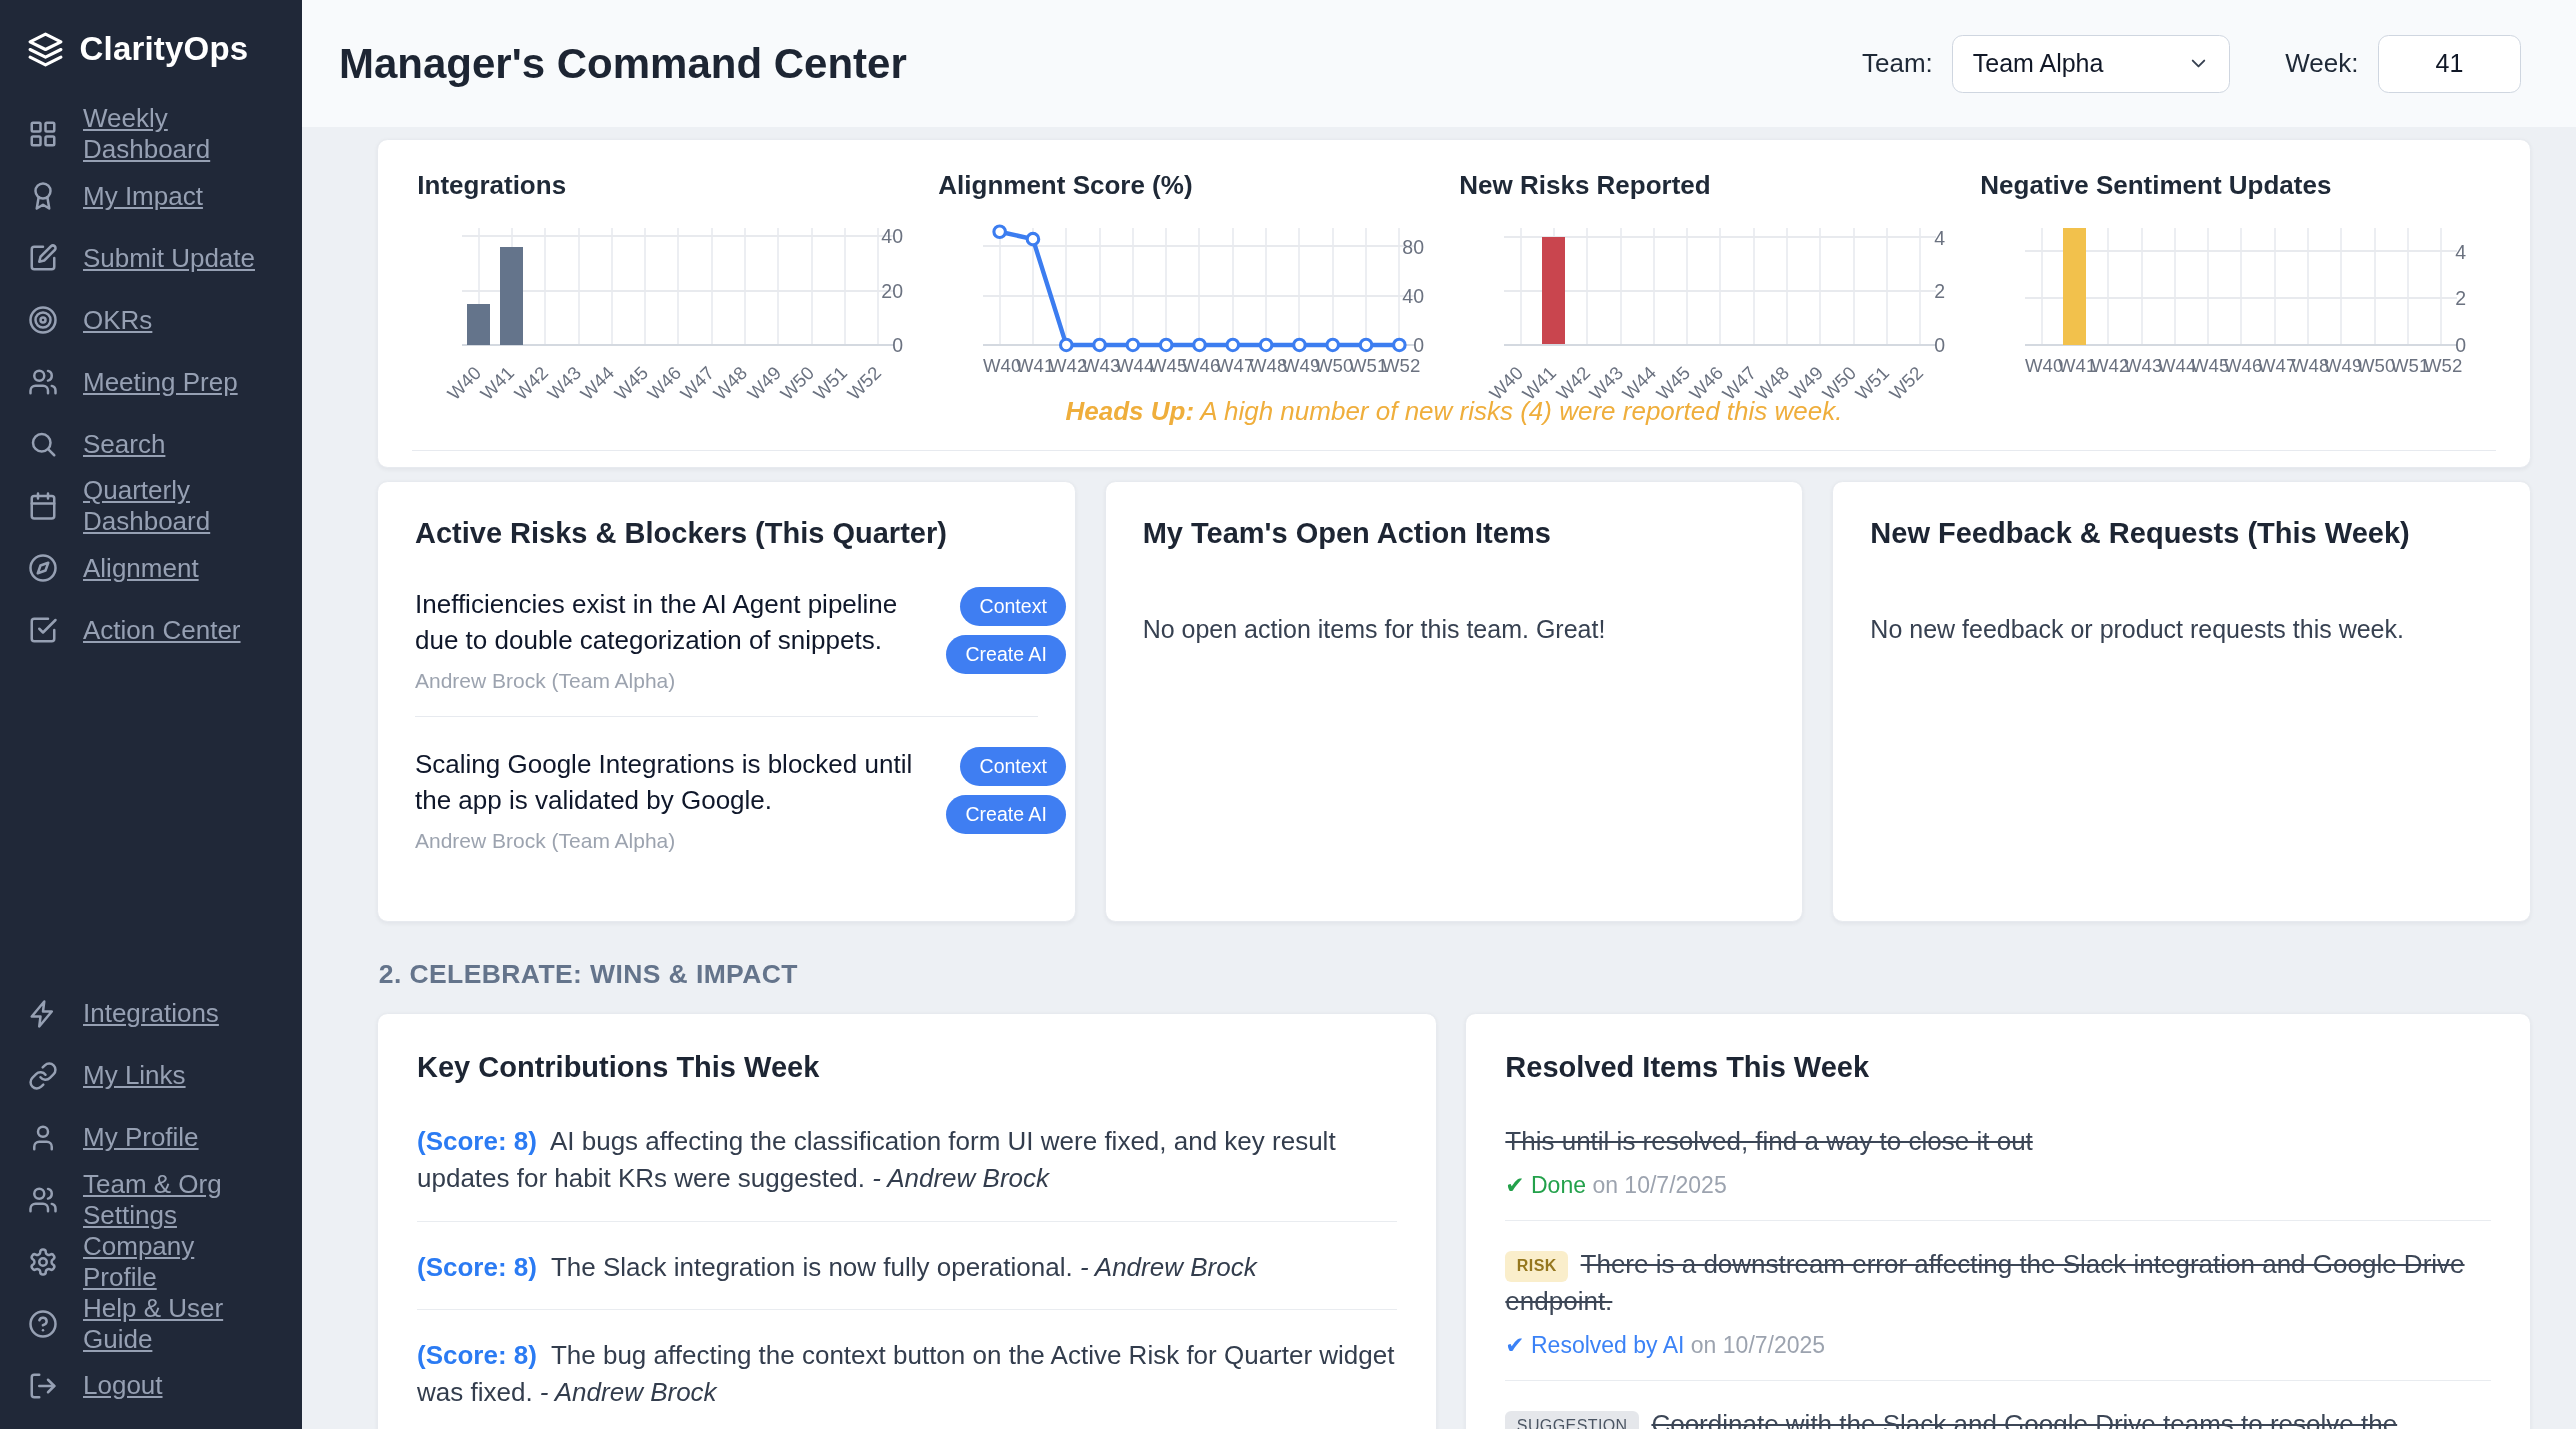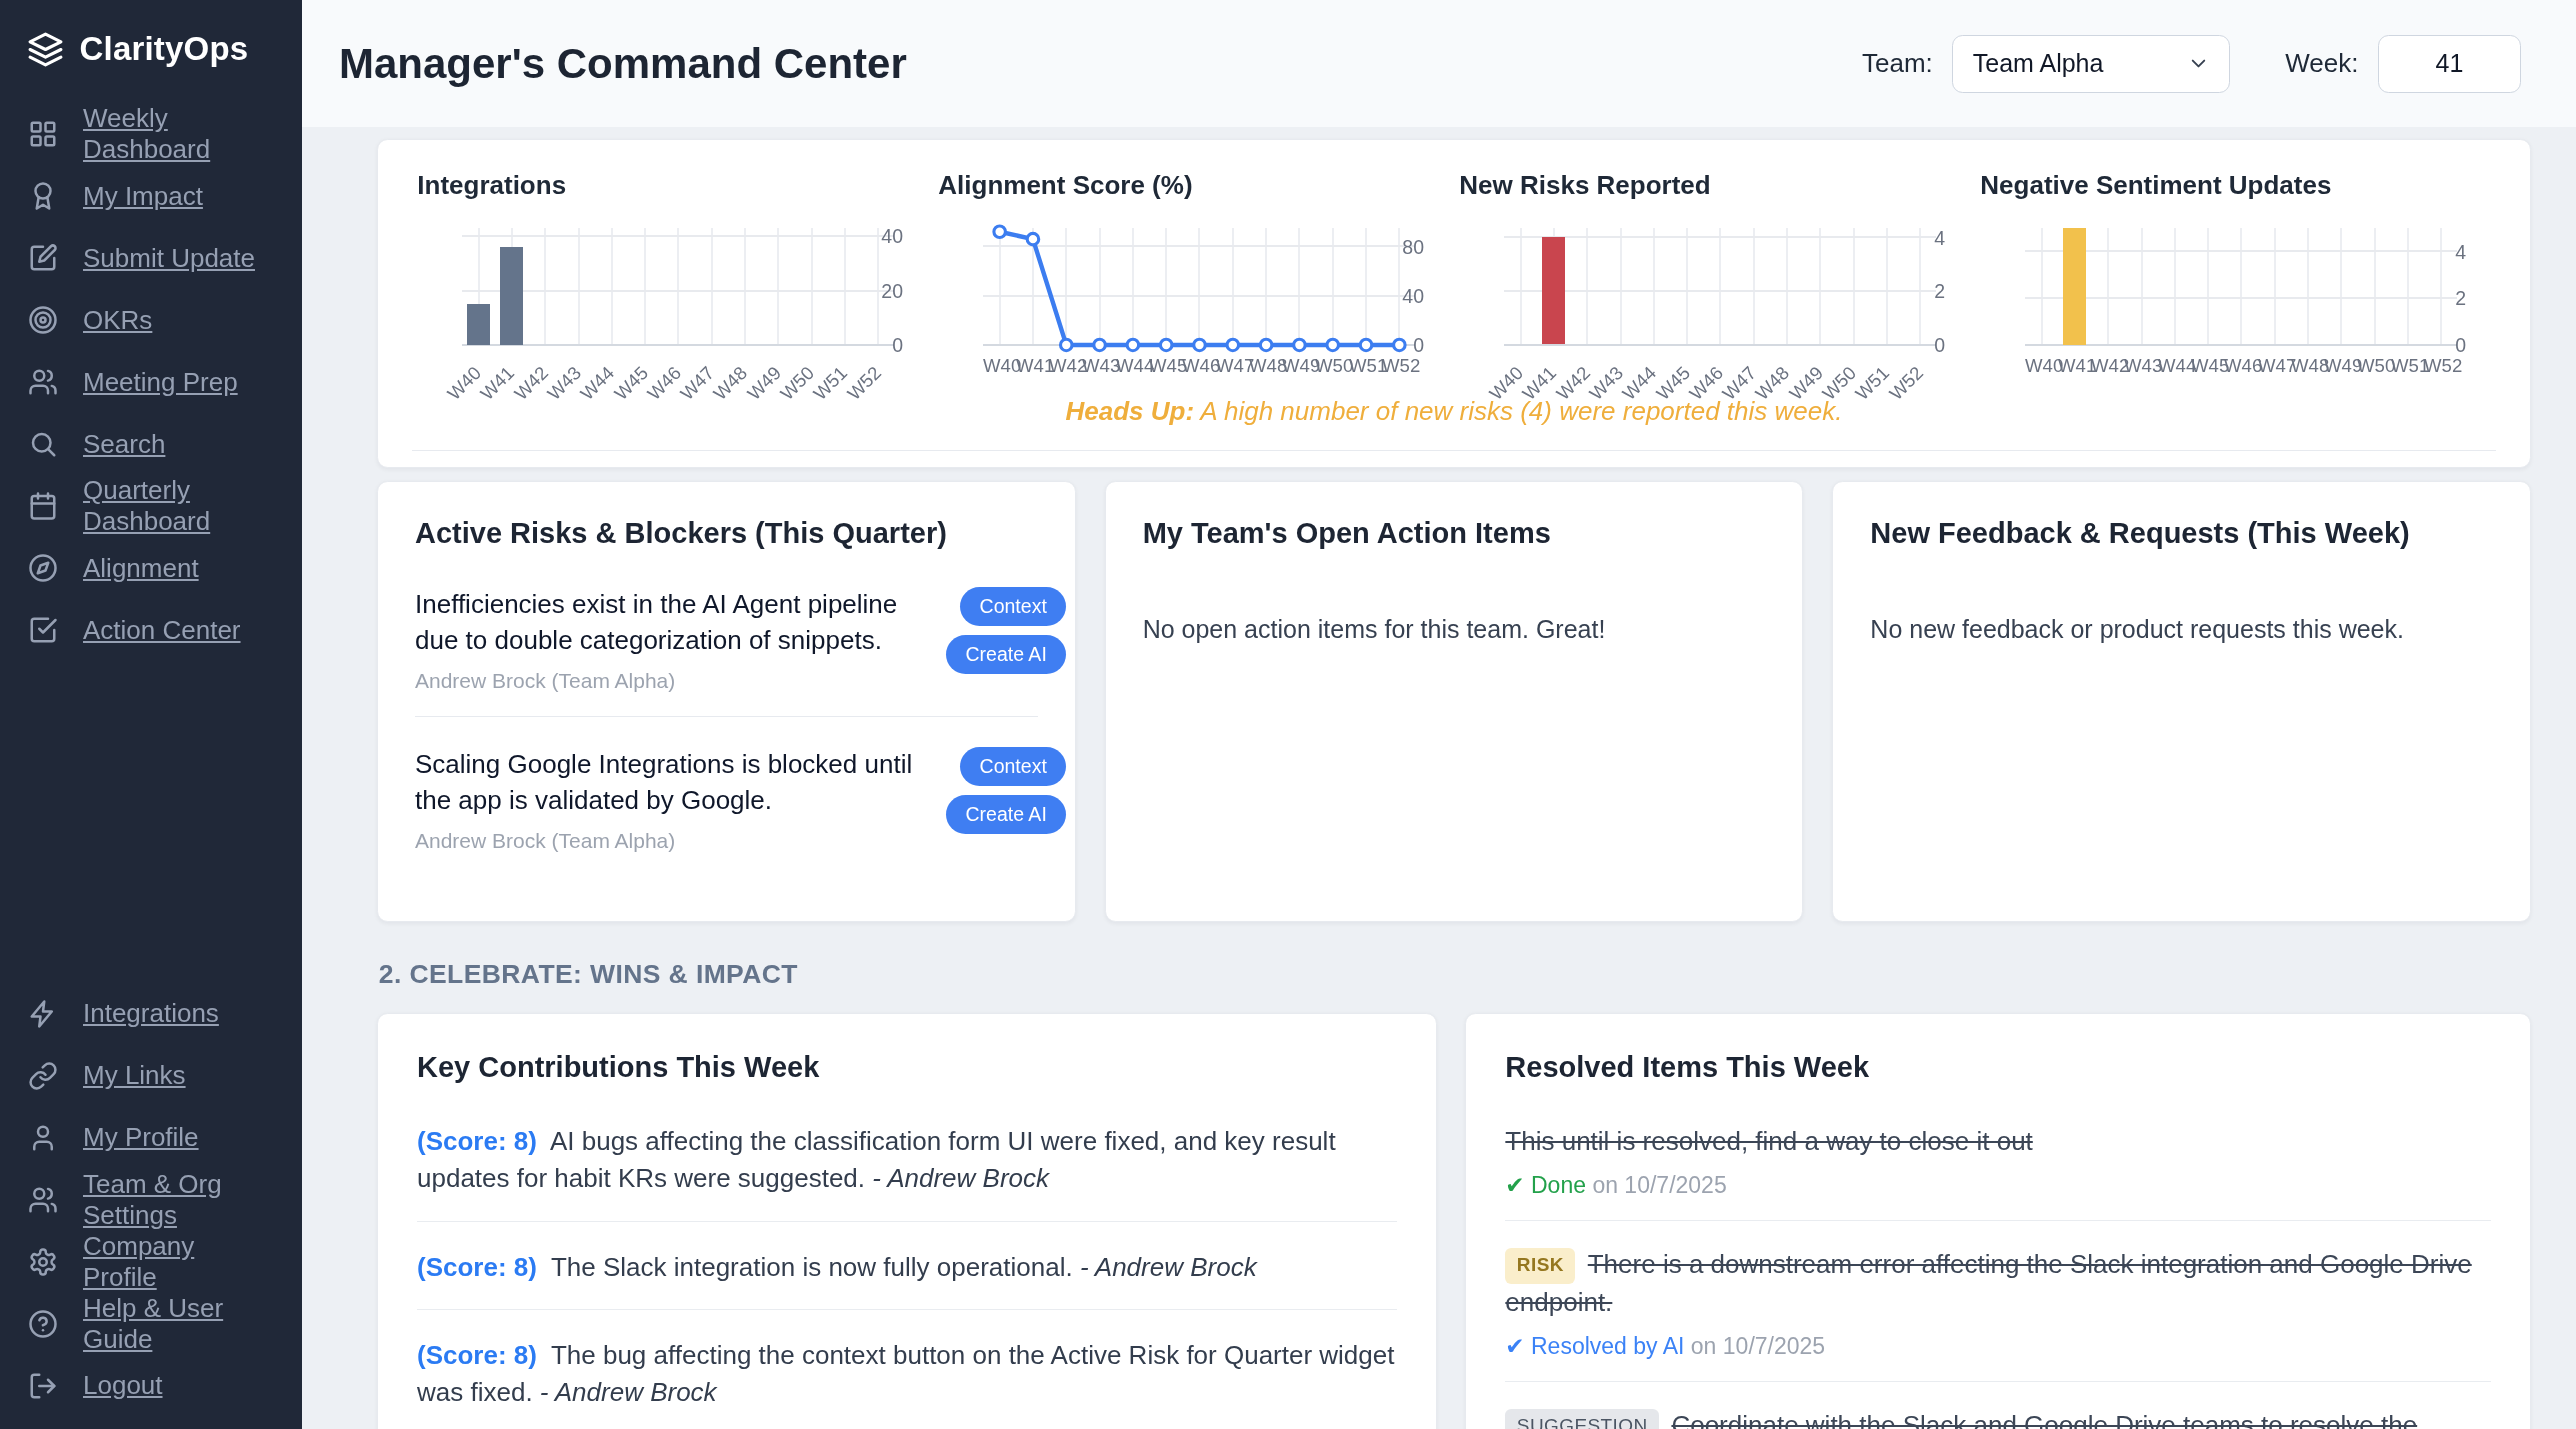--- a/index.html
+++ b/index.html
@@ -75,21 +75,21 @@
   .contrib + .contrib { border-top:1.8px solid #e9ecf0; }
   .contrib-list { margin-top:12.4px; }
   .score { color:#2b7bf3; font-weight:700; }
   .cauthor { font-style:italic; }
 
   .res-item { padding:25px 0 21px 0; }
   .res-item + .res-item { border-top:1.8px solid #e9ecf0; }
   .res-list { margin-top:14px; }
   .res-text { font-size:26px; line-height:1.42; color:#3c4656; }
   .strike { text-decoration:line-through; }
-  .badge { display:inline-block; font-size:19px; border-radius:6.2px; padding:4.4px 11.5px; margin-right:12.4px; text-decoration:none; vertical-align:1.8px; letter-spacing:0.4px; }
+  .badge { display:inline-block; font-size:16px; border-radius:6.2px; padding:4.4px 11.5px; margin-right:12.4px; text-decoration:none; vertical-align:1.8px; letter-spacing:0.4px; }
   .badge.risk { background:#faeecb; color:#95771f; font-weight:700; }
   .badge.sugg { background:#e5e7eb; color:#4b5563; font-weight:400; }
   .res-status { font-size:23px; margin-top:12.4px; }
   .st { font-weight:400; }
   .st.green { color:#23a14b; }
   .st.blue { color:#3b82f6; }
   .st-date { color:#9ca3af; }
 </style>
 </head>
 <body>

